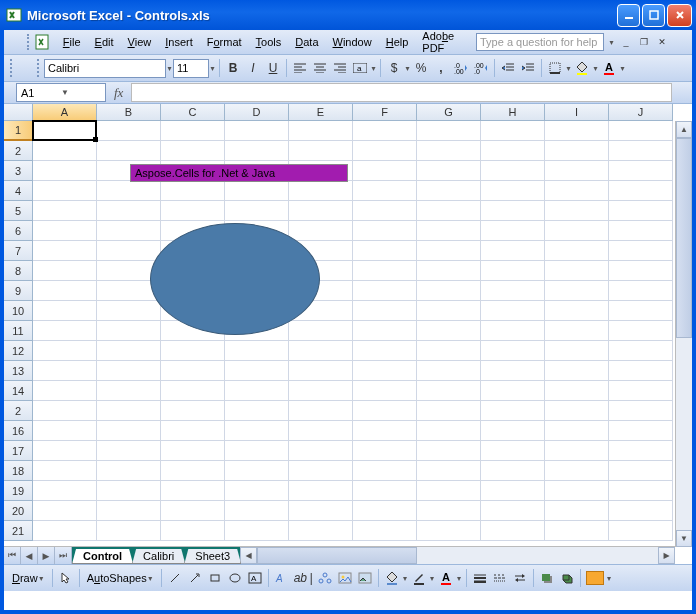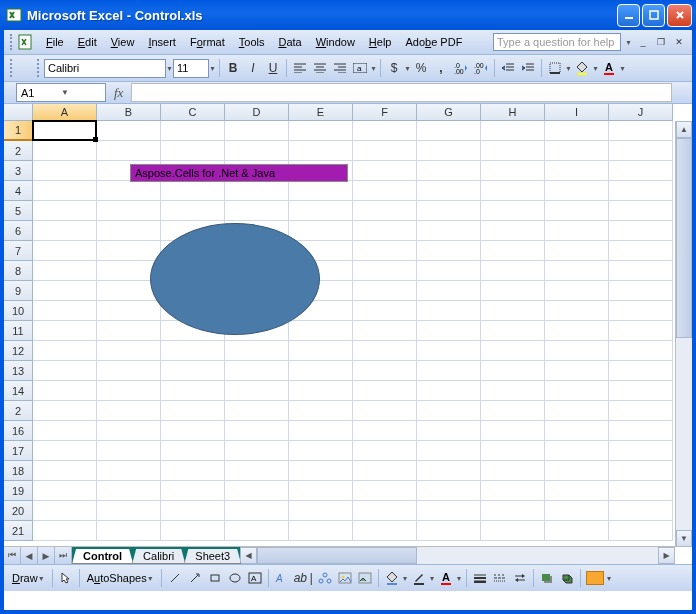--- a/index.html
+++ b/index.html
@@ -6,21 +6,21 @@
 body { width: 696px; height: 614px; background: #fff; overflow: hidden; font-size: 11px; }
 
 .titlebar { height: 30px; background: linear-gradient(#0058e0, #1068e8 40%, #0054d8); display: flex; align-items: center; padding: 0 4px 0 6px; color: #fff; }
 .titlebar .icon { width: 16px; height: 16px; margin-right: 5px; display: inline-flex; align-items: center; justify-content: center; }
 .titlebar .title { font-size: 13px; font-weight: bold; flex: 1; text-shadow: 1px 1px 1px rgba(0,0,0,0.3); }
 .winbtn { width: 23px; height: 23px; border: 1px solid #fff; border-radius: 4px; margin-left: 2px; display: flex; align-items: center; justify-content: center; color: #fff; font-weight: bold; font-size: 12px; }
 .winbtn.min { background: linear-gradient(#4a9cff, #2070d8); }
 .winbtn.max { background: linear-gradient(#4a9cff, #2070d8); }
 .winbtn.close { background: linear-gradient(#f08070, #d04020); width: 25px; }
 
-.menubar { height: 25px; background: linear-gradient(#e3ebf8, #c4d5f0); display: flex; align-items: center; padding: 0 6px; border-bottom: 1px solid #9db8dc; }
+.menubar { height: 25px; background: linear-gradient(#e3ebf8, #c4d5f0); display: flex; align-items: center; padding: 0 23px; border-bottom: 1px solid #9db8dc; }
 .menubar .handle { width: 3px; height: 16px; border-left: 2px dotted #7a96c0; margin-right: 4px; }
 .menubar .app-icon { width: 16px; height: 16px; margin-right: 6px; display: flex; align-items: center; justify-content: center; }
 .menu-item { padding: 3px 7px; cursor: default; display: flex; align-items: center; }
 .menu-item u { text-decoration: underline; }
 .helpbox { margin-left: auto; display: flex; align-items: center; gap: 4px; }
 .helpbox input { width: 128px; height: 18px; font-size: 11px; border: 1px solid #7a96c0; padding: 0 3px; color: #999; }
 .doc-btn { width: 14px; height: 12px; display: flex; align-items: center; justify-content: center; font-size: 9px; color: #333; }
 
 .toolbar { height: 27px; background: linear-gradient(#e3ebf8, #c4d5f0); display: flex; align-items: center; padding: 0 4px; border-bottom: 1px solid #9db8dc; }
 .toolbar .handle { width: 3px; height: 18px; border-left: 2px dotted #7a96c0; margin: 0 4px 0 2px; }
@@ -86,21 +86,21 @@
 <body>
 
 <div class="titlebar">
   <span class="icon">
     <svg width="16" height="16" viewBox="0 0 16 16">
         <rect x="1" y="2" width="14" height="12" fill="#fff" stroke="#2a7a2a"></rect>
         <path d="M4 5 L8 11 M8 5 L4 11" stroke="#2a7a2a" stroke-width="2"></path>
       </svg>
   </span>
   <span class="title">
-    <span>Microsoft Excel</span><span> - </span><span>Control.xls</span>
+    <span>Microsoft Excel</span><span> - </span><span>Controls.xls</span>
   </span>
   <div class="winbtn min">
       <svg width="10" height="10">
         <rect x="1" y="7" width="8" height="2" fill="#fff"></rect>
       </svg>
     </div>
   <div class="winbtn max">
       <svg width="10" height="10">
         <rect x="1" y="1" width="8" height="8" fill="none" stroke="#fff" stroke-width="1.5"></rect>
       </svg>

